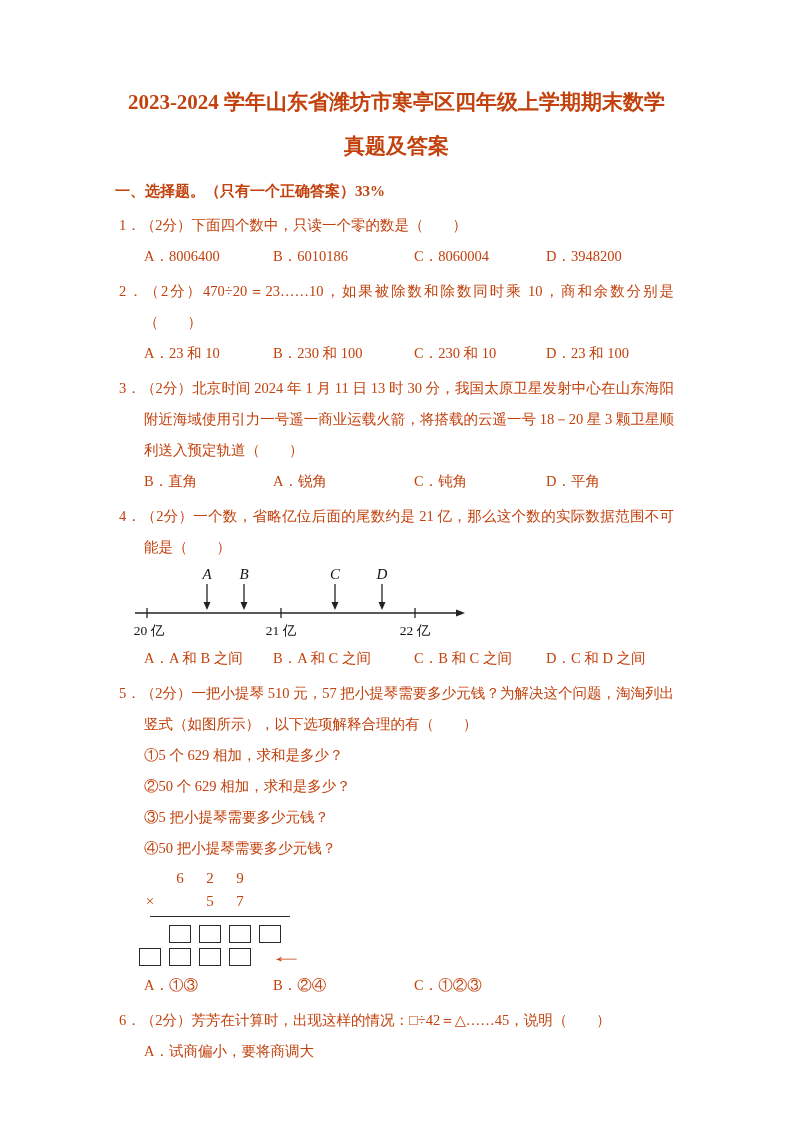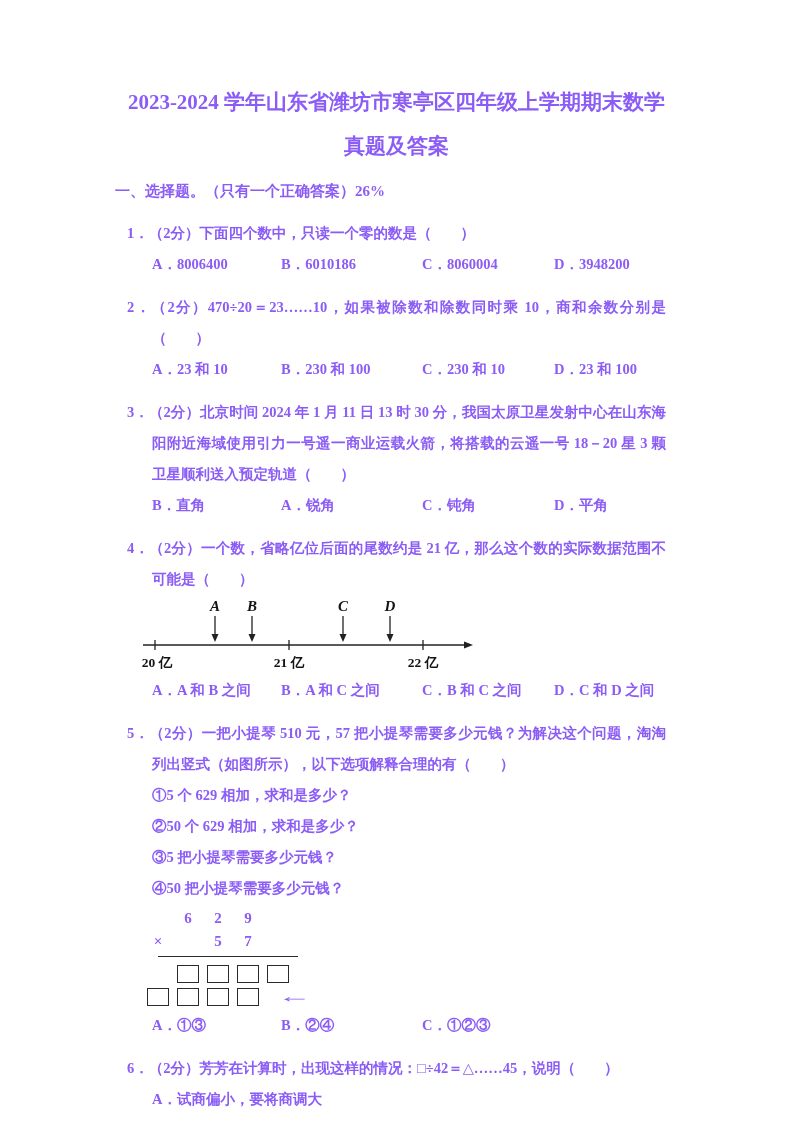--- a/index.html
+++ b/index.html
@@ -2,31 +2,31 @@
 <html><head>
 <meta charset="utf-8">
 <style>
   html, body { margin: 0; padding: 0; background: #ffffff; }
   .page {
     position: relative;
     width: 793px;
     height: 1122px;
     margin: 0 auto;
     background: #ffffff;
-    color: #8b5cf6;
+    color: #c2410c;
     font-family: "Liberation Serif", "DejaVu Serif", serif;
     font-size: 14.5px;
     box-sizing: border-box;
     padding: 80px 115px 0 115px;
     overflow: hidden;
   }
   h1.title { margin: 0 0 8px 0; text-align: center; font-size: 21px; font-weight: bold; line-height: 44px; }
   h1.title span { display: block; }
   .section-header { font-weight: bold; font-size: 15px; line-height: 30px; margin: 0 0 2px 0; }
-  .question { margin: 12px; font-weight: bold; }
+  .question { margin: 4px; }
   .stem { margin: 0; line-height: 31px; padding-left: 25px; text-indent: -25px; text-align: justify; }
   .options { display: grid; grid-template-columns: 129px 141px 132px auto; margin-left: 25px; line-height: 31px; }
   .opt { white-space: nowrap; }
   .subitem { margin: 0 0 0 25px; line-height: 31px; }
 
   
   .numline-wrap { margin: 3px 0 3px 12px; height: 74px; }
   .numline text { font-size: 13.5px; fill: #141414; font-family: "Liberation Serif", "DejaVu Serif", serif; }
   .numline .pl { font-style: italic; font-size: 15px; }
   .numline line { stroke: #222222; stroke-width: 1.3; }
@@ -43,21 +43,21 @@
 </head>
 <body>
 
 <div class="page">
 
   <h1 class="title">
     <span>2023-2024 学年山东省潍坊市寒亭区四年级上学期期末数学</span>
     <span>真题及答案</span>
   </h1>
 
-  <div class="section-header">一、选择题。（只有一个正确答案）26%</div>
+  <div class="section-header">一、选择题。（只有一个正确答案）33%</div>
 
   <div class="question">
     <p class="stem">1．（2分）下面四个数中，只读一个零的数是（　　）</p>
     <div class="options">
       <span class="opt">A．8006400</span>
       <span class="opt">B．6010186</span>
       <span class="opt">C．8060004</span>
       <span class="opt">D．3948200</span>
     </div>
   </div>

